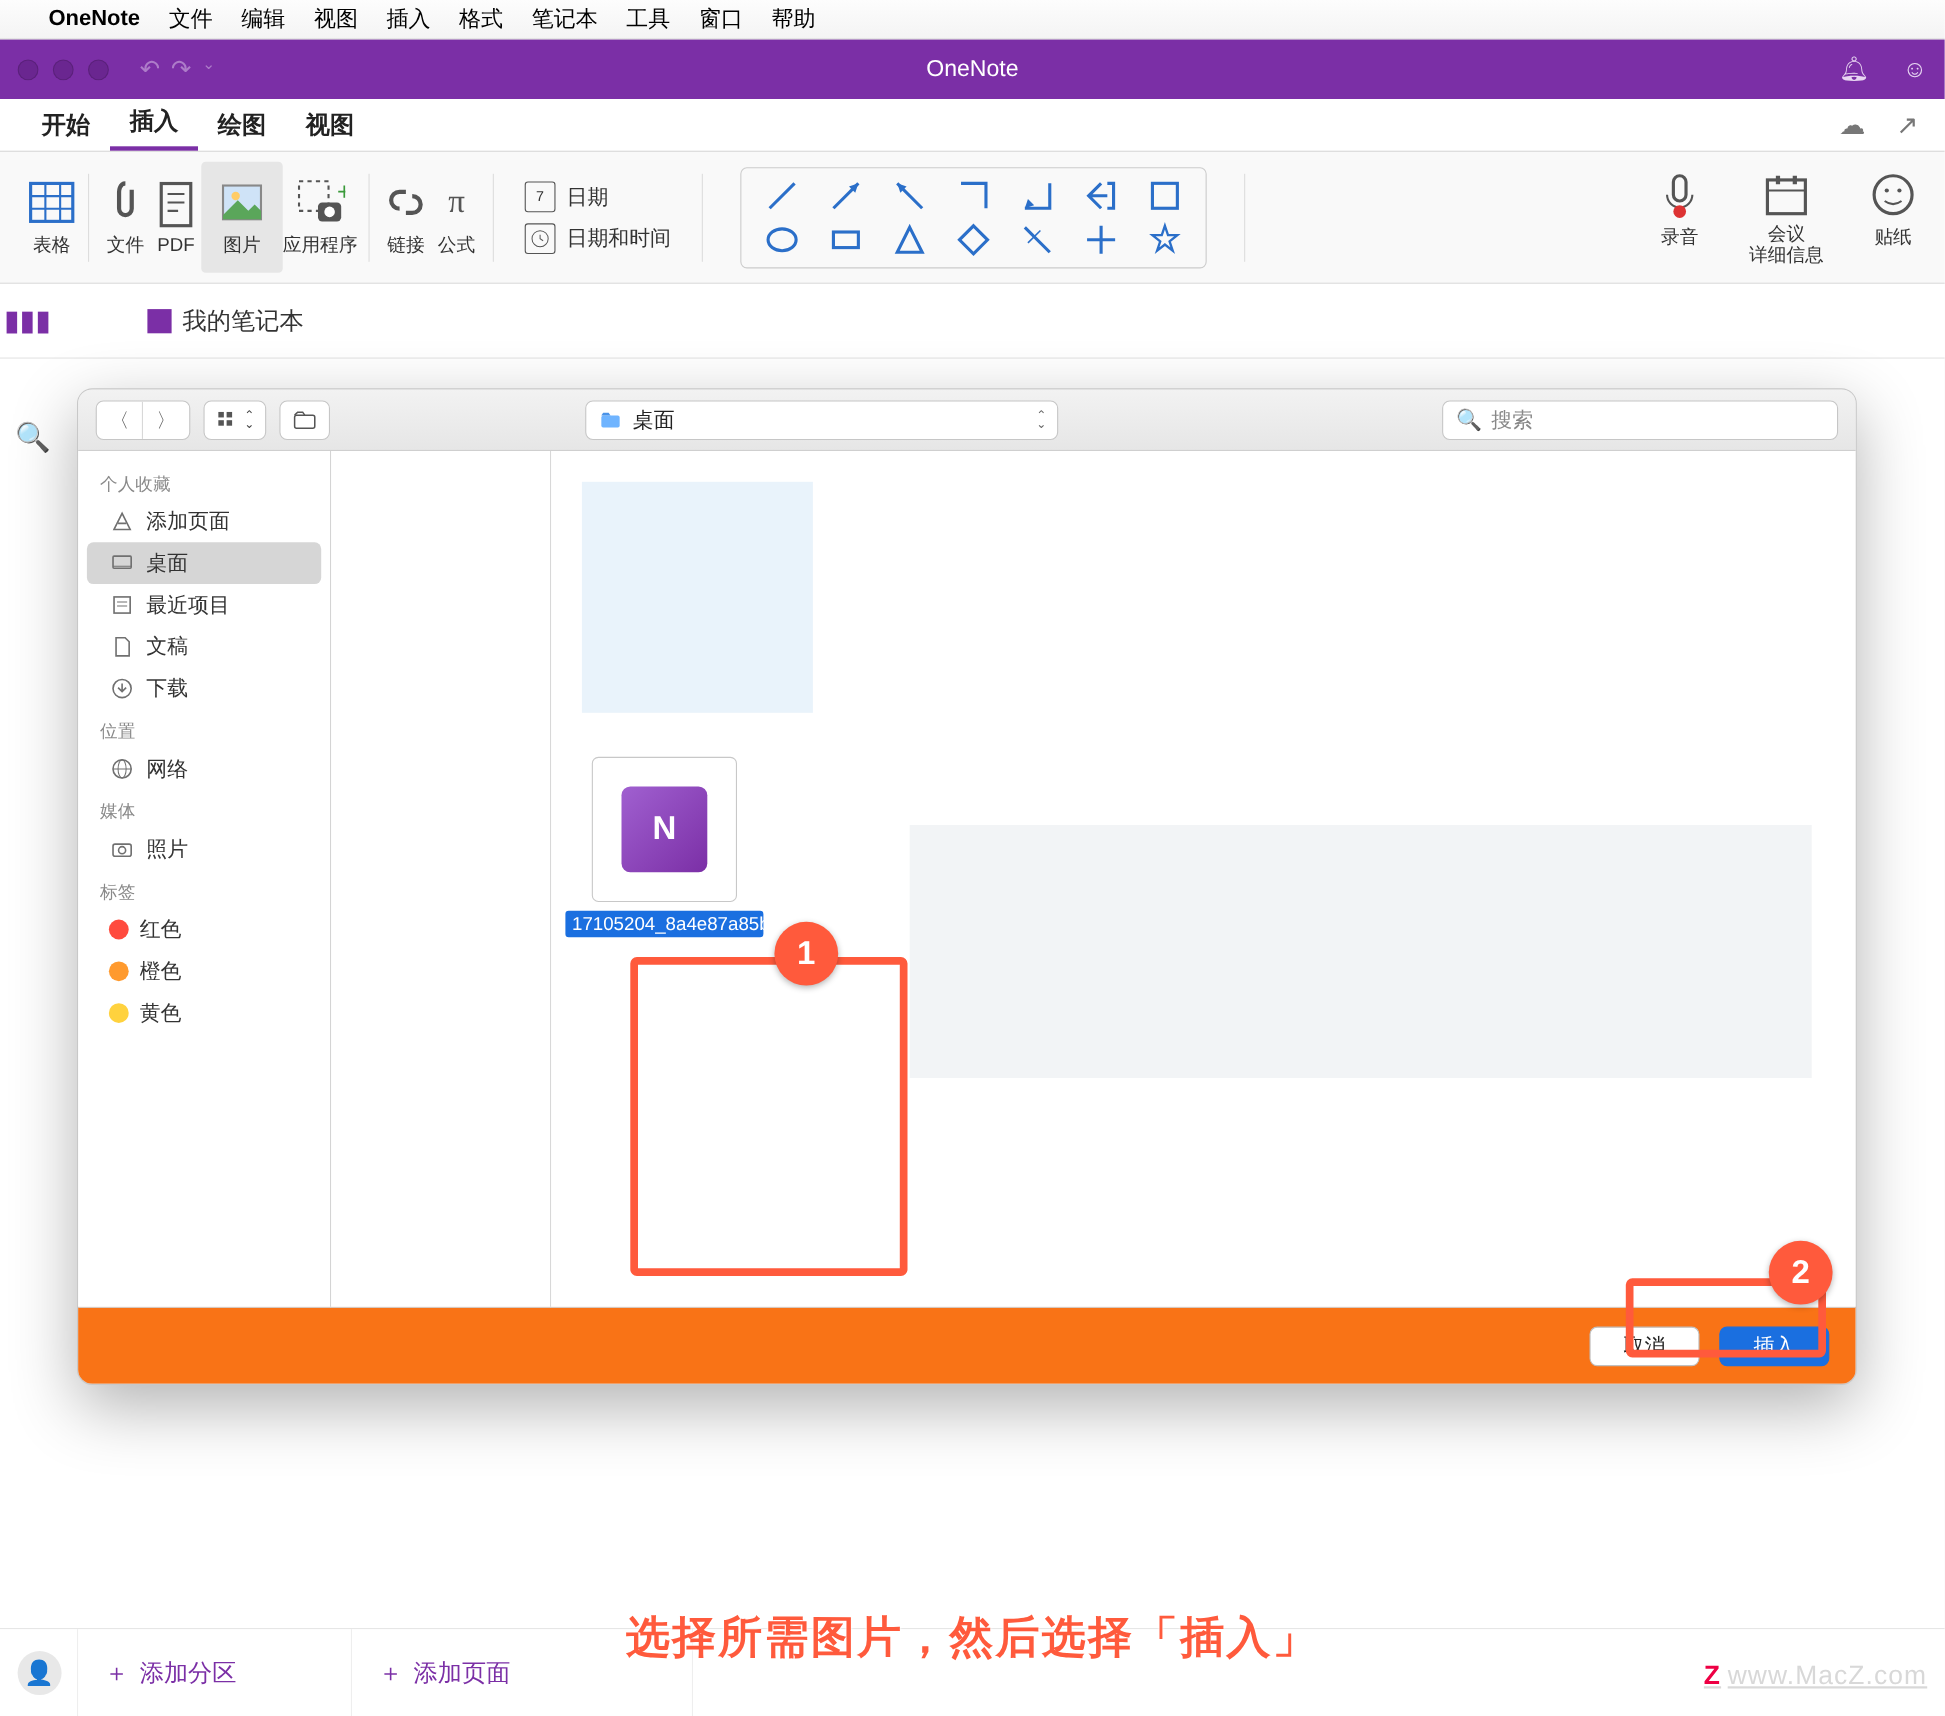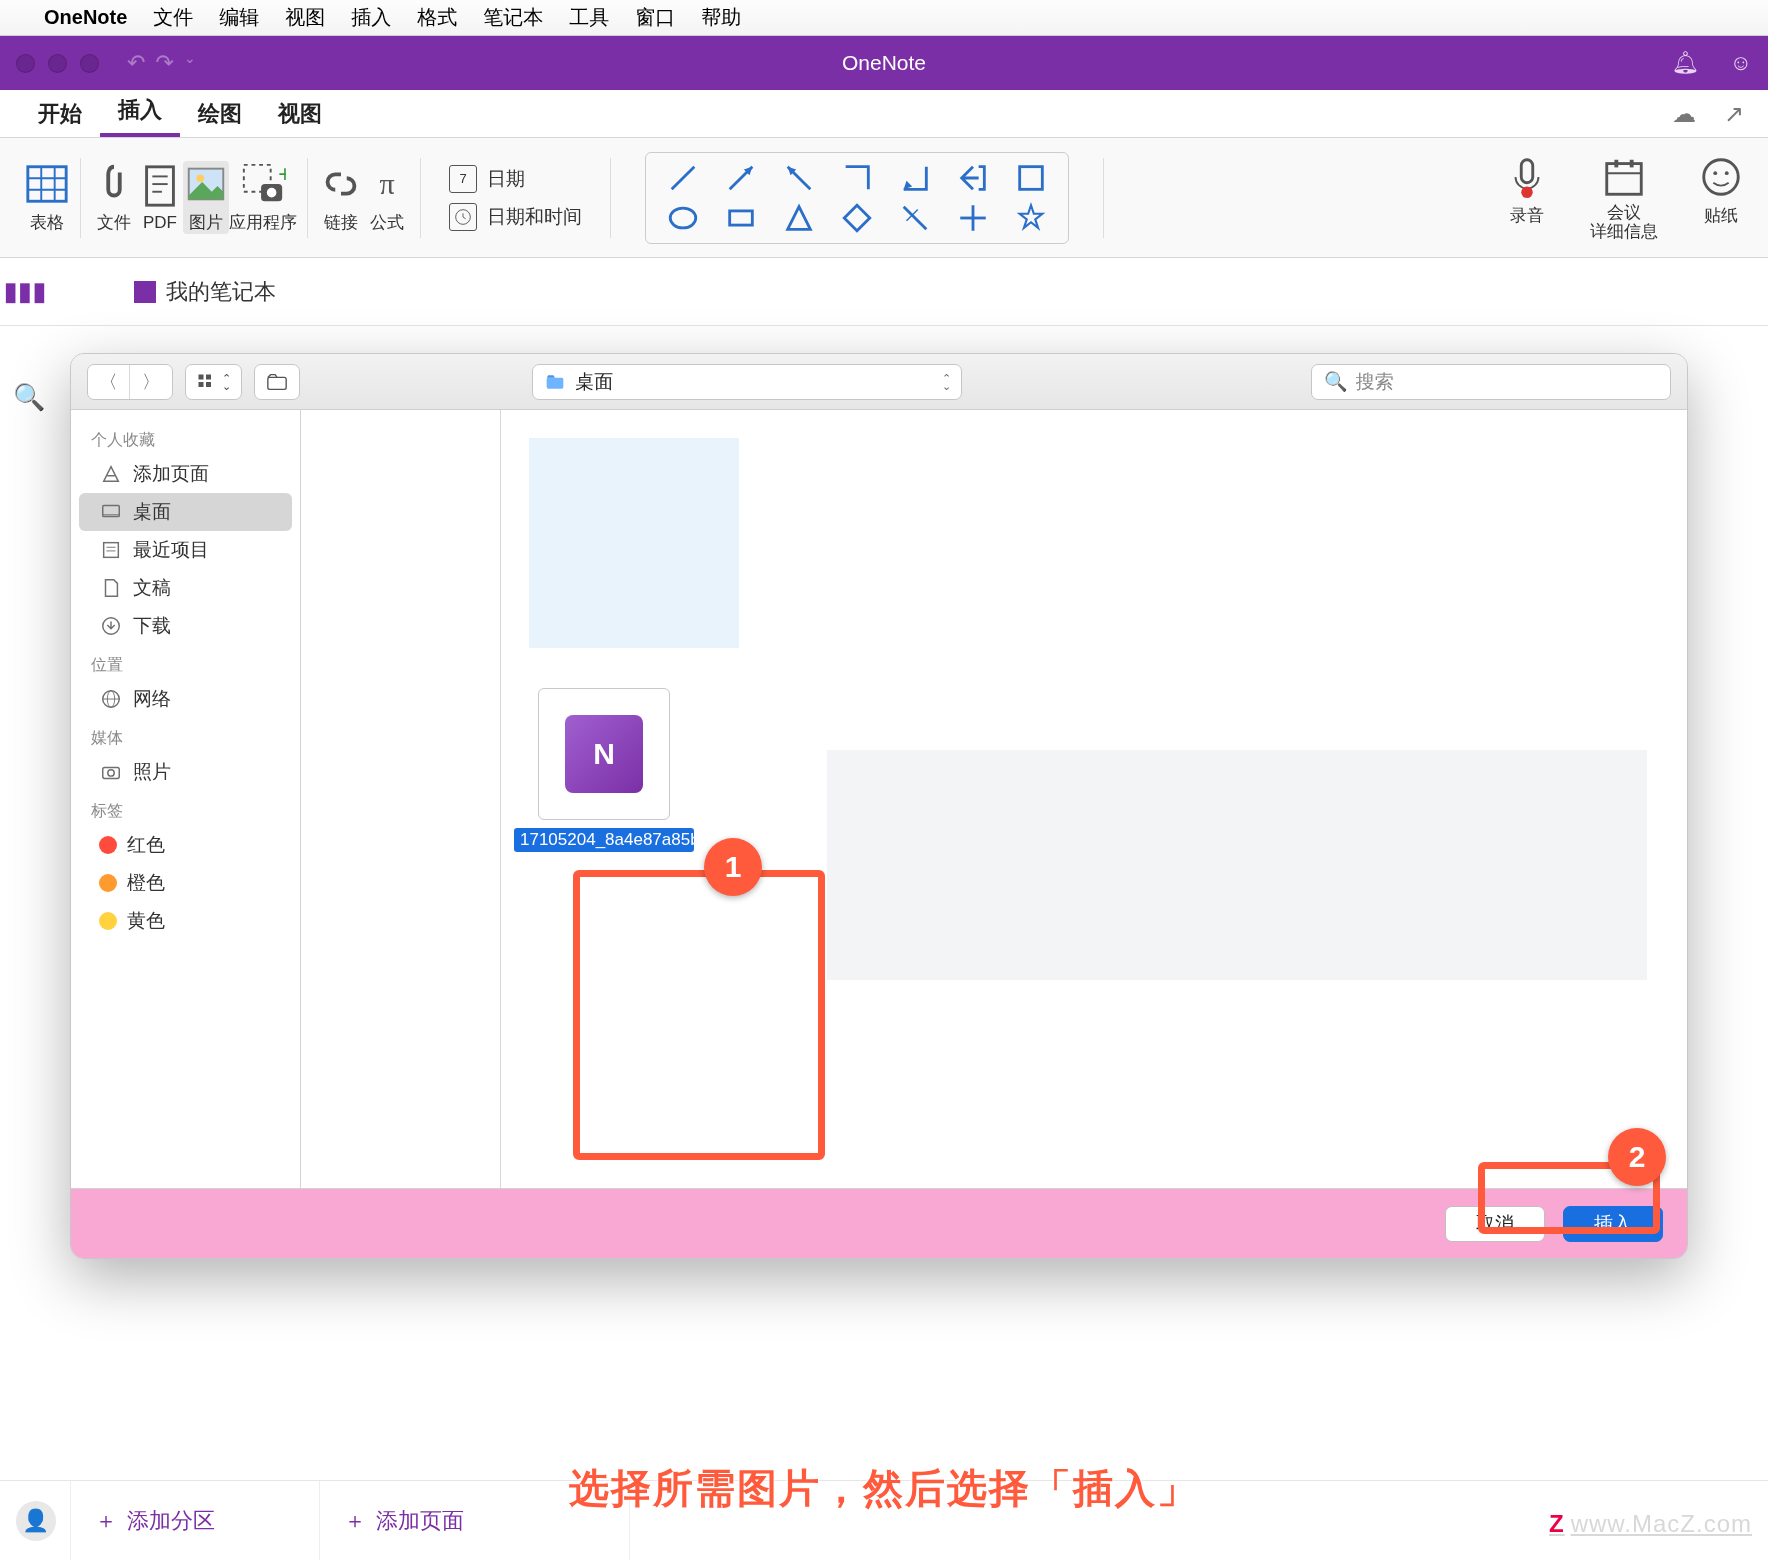--- a/index.html
+++ b/index.html
@@ -23,21 +23,21 @@
 .tabs { height: 48px; background: #fff; display: flex; align-items: flex-end; padding: 0 20px; border-bottom: 1px solid #d6d6d6; font-size: 22px; position: relative; }
 .tabs .tab { padding: 10px 18px 8px; color: #222; cursor: pointer; font-weight: bold; }
 .tabs .tab.active { font-weight: 700; border-bottom: 4px solid #7b2fa6; }
 .tabs .right-icons { position: absolute; right: 24px; top: 10px; display: flex; gap: 28px; color: #777; font-size: 24px; }
 
 
 .ribbon { height: 120px; background: #f9f9f9; border-bottom: 1px solid #d6d6d6; display: flex; align-items: center; padding: 0 24px; gap: 0; }
 .ricon { width: 46px; height: 46px; display: flex; align-items: center; justify-content: center; }
 .ribbon .sep { width: 1px; height: 80px; background: #ddd; margin: 0 10px; }
 .rbtn { display: flex; flex-direction: column; align-items: center; font-size: 17px; color: #333; gap: 4px; }
-.rbtn.selected { background: #e6e6e6; border-radius: 4px; padding: 0; }
+.rbtn.selected { background: #e6e6e6; border-radius: 4px; padding: 14px; }
 .date-group { display: flex; flex-direction: column; gap: 10px; padding: 0 18px; }
 .date-row { display: flex; align-items: center; gap: 10px; font-size: 19px; color: #333; }
 .date-row .di { width: 28px; height: 28px; border: 1.5px solid #555; border-radius: 3px; display: flex; align-items: center; justify-content: center; font-size: 13px; position: relative; }
 .shapes-box { border: 1px solid #ccc; border-radius: 6px; padding: 8px 20px; margin: 0 24px; }
 .shapes-box .srow { display: flex; gap: 24px; }
 .shapes-box svg { width: 34px; height: 34px; }
 .far-right { display: flex; gap: 40px; margin-left: auto; }
 
 
 .nb-bar { height: 68px; background: #fff; display: flex; align-items: center; border-bottom: 1px solid #e3e3e3; }
@@ -83,21 +83,21 @@
 .col-strip { width: 200px; background: #fff; border-right: 1px solid #d8d8d8; }
 .file-area { flex: 1; background: #fff; padding: 28px; position: relative; }
 .thumb-plain { width: 210px; height: 210px; background: #e9f3fb; margin-bottom: 40px; }
 .file-tile { width: 150px; display: flex; flex-direction: column; align-items: center; gap: 8px; }
 .file-thumb { width: 132px; height: 132px; background: #fff; border: 1px solid #c8c8c8; border-radius: 6px; display: flex; align-items: center; justify-content: center; }
 .on-icon { width: 78px; height: 78px; background: linear-gradient(135deg,#a060d0,#7b2fa6); border-radius: 8px; display: flex; align-items: center; justify-content: center; color: #fff; font-size: 30px; font-weight: 700; }
 .file-name { background: #1a6fe0; color: #fff; font-size: 17px; padding: 2px 6px; text-align: center; border-radius: 3px; line-height: 1.2; max-width: 180px; }
 .preview-pane { position: absolute; right: 0; top: 0; bottom: 0; width: 900px; padding: 40px; }
 .preview-box { width: 100%; height: 230px; background: #f2f4f6; margin-top: 300px; }
 
-.picker-footer { height: 70px; background: #f9a8d4; border-top: 1px solid #d2d2d2; display: flex; align-items: center; justify-content: flex-end; padding: 0 24px; gap: 18px; }
+.picker-footer { height: 70px; background: #f97316; border-top: 1px solid #d2d2d2; display: flex; align-items: center; justify-content: flex-end; padding: 0 24px; gap: 18px; }
 .btn { height: 36px; padding: 0 30px; border-radius: 7px; font-size: 19px; border: 1px solid #c0c0c0; background: #fff; color: #222; }
 .btn.primary { background: #1a6fe0; color: #fff; border-color: #1a6fe0; }
 
 
 .callout { position: absolute; border: 7px solid #ff5a3c; border-radius: 6px; pointer-events: none; }
 .callout.c1 { left: 573px; top: 870px; width: 252px; height: 290px; }
 .callout.c2 { left: 1478px; top: 1162px; width: 182px; height: 72px; }
 .badge { position: absolute; width: 58px; height: 58px; border-radius: 50%; background: #ff5a3c; color: #fff; font-size: 30px; font-weight: 600; display: flex; align-items: center; justify-content: center; box-shadow: 0 2px 6px rgba(0,0,0,.3); pointer-events: none; }
 .badge.b1 { left: 704px; top: 838px; }
 .badge.b2 { left: 1608px; top: 1128px; }

